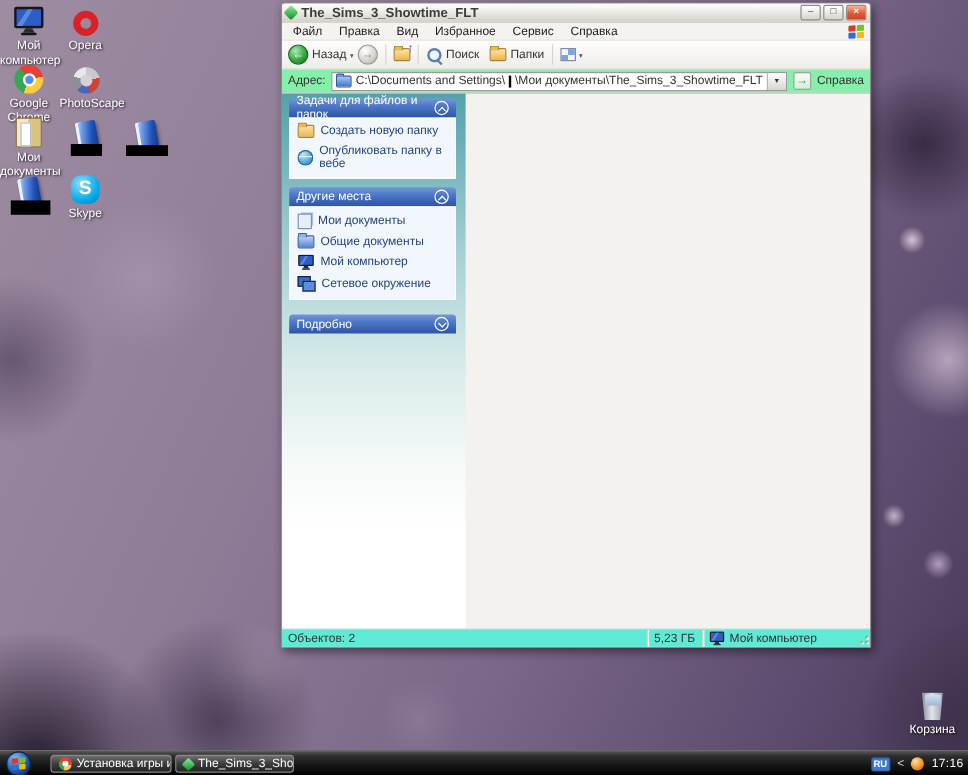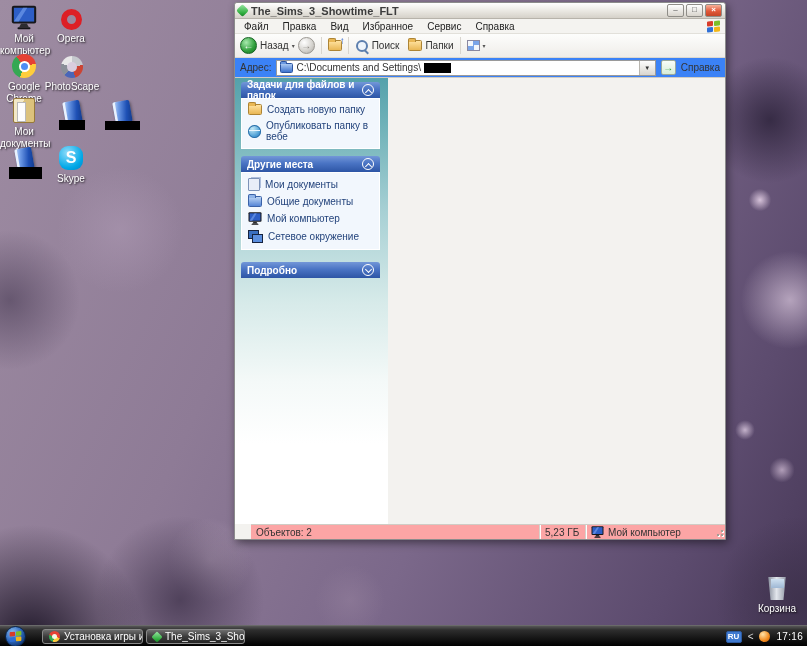--- a/index.html
+++ b/index.html
@@ -97,41 +97,41 @@
     text-shadow:0 0 2px #fff; }
   .magnifier { width:14px; height:14px; position:relative; display:inline-block; }
   .magnifier::before { content:""; position:absolute; left:1px; top:1px; width:8px; height:8px;
     border:2px solid #5d7fae; border-radius:50%; background:#eef4fb; }
   .magnifier::after { content:""; position:absolute; right:0; bottom:0; width:5px; height:2px;
     background:#5d7fae; transform:rotate(45deg); }
   .views-ico { width:13px; height:11px; border:1px solid #8a88a0;
     background:conic-gradient(#7aa4e8 0 25%, #f3f6fb 0 50%, #7aa4e8 0 75%, #f3f6fb 0); }
 
   .addressbar { flex:0 0 20px; display:flex; align-items:center; gap:5px; padding:0 5px;
-    background:#3b82f6; border-bottom:1px solid #cfccc5; color:#333;justify-content:center; }
+    background:#86efac; border-bottom:1px solid #cfccc5; color:#333;justify-content:center; }
   .addr-input { flex:1; height:16px; background:#fff; border:1px solid #9a9a9a; display:flex;
     align-items:center; padding-left:3px; gap:3px; overflow:hidden; white-space:nowrap; }
   .addrfold { width:13px; height:10px; flex:0 0 13px; border-radius:1.5px; position:relative;
     background:linear-gradient(#a9c8f2,#3f74cf); border:1px solid #2d55a0; }
   .addrfold::before { content:""; position:absolute; top:-3px; left:-1px; width:5px; height:2.5px;
     background:#6b98e0; border:1px solid #2d55a0; border-bottom:none; border-radius:2px 2px 0 0; }
   .addr-censor { display:inline-block; width:27px; height:10px; background:#000; vertical-align:middle; }
   .addr-drop { margin-left:auto; width:16px; height:14px; flex:0 0 16px; border-left:1px solid #b9b6af;
     background:linear-gradient(#fdfdfd,#d9d6cf); text-align:center; font-size:6px; line-height:14px; color:#333; }
   .go-ico { width:15px; height:15px; border:1px solid #9ba99b; border-radius:2px; color:#2f9e3a;
     font-weight:bold; font-size:10px; display:inline-flex; align-items:center; justify-content:center;
     background:linear-gradient(#f8fff8,#d8ecd8); }
 
   .content { flex:1; display:flex; min-height:0; }
   .sidebar { flex:0 0 153px; padding:4px 0 0 6px;
     background:linear-gradient(180deg,#54a1ab 0%,#73b4ba 12%,#a7d0d4 30%,#d6eae9 50%,#f4f9f8 68%,#ffffff 82%); }
   .panel { width:139px; margin-bottom:7px; }
   .panel-h { height:16px; display:flex; align-items:center; justify-content:space-between; padding:0 6px;
     background:linear-gradient(180deg,#7397d8 0%,#4a74c4 45%,#2d55a5 100%);
-    border-radius:3px 3px 0 0; color:#fff; font-weight:bold; font-size:10px; }
+    border-radius:3px 3px 0 0; color:#fff; font-weight:normal; font-size:10px; }
   .chev { width:12px; height:12px; border:1px solid #fff; border-radius:50%; position:relative; flex:0 0 12px; }
   .chev::before { content:""; position:absolute; left:3px; top:4.5px; width:4px; height:4px;
     border-left:1.5px solid #fff; border-top:1.5px solid #fff; transform:rotate(45deg); }
   .chev.down::before { transform:rotate(225deg); top:2px; }
   .panel-b { background:#f2f7fd; border:1px solid #fff; padding:5px 4px 6px 6px;
     display:flex; flex-direction:column; gap:5px; }
   .pitem { display:flex; align-items:center; gap:5px; font-size:10px; color:#24447c; }
   .globe { width:13px; height:13px; flex:0 0 13px; border-radius:50%; position:relative;
     background:radial-gradient(circle at 35% 30%,#c4eaf6,#4d9fd6 60%,#2a6ea8); box-shadow:inset 0 0 0 1px #2a6ea8; }
   .globe::before { content:""; position:absolute; left:1px; right:1px; top:5px; height:1.5px; background:#eaf6fd; }
@@ -147,22 +147,22 @@
   .netico::before { left:0; top:0; } .netico::after { right:0; bottom:0; background:#5b8ede; }
 
   .filearea { flex:1; background:#fff; padding:8px 0 0 14px; display:flex; align-items:flex-start; gap:16px; }
   .file-item { width:64px; text-align:center; font-size:10px; color:#222; }
   .file-art { height:46px; display:flex; align-items:flex-end; justify-content:center; margin-bottom:6px; }
   .txtdoc { width:32px; height:40px; background:#fdfdfd; border:1px solid #aeaeae; border-radius:3px;
     position:relative; overflow:hidden; }
   .txtdoc::before { content:""; position:absolute; left:0; right:0; top:0; height:7px;
     background:linear-gradient(#93c2e8,#5693cf); border-bottom:1px solid #3f75ad; }
 
-  .statusbar { flex:0 0 15px; display:flex; align-items:center; background:#fca5a5;
-    border-top:1px solid #cfccc5; font-size:10px; color:#333;margin-left:16px; }
+  .statusbar { flex:0 0 15px; display:flex; align-items:center; background:#5eead4;
+    border-top:1px solid #cfccc5; font-size:10px; color:#333; }
   .scell { height:100%; display:flex; align-items:center; padding:0 5px; }
   .scell + .scell { border-left:1px solid #d5d2cb; box-shadow:inset 1px 0 0 #fff; }
   .scell.c1 { flex:1; } .scell.c2 { flex:0 0 46px; } .scell.c3 { flex:0 0 128px; gap:4px; }
   .grip { flex:0 0 12px; height:12px; position:relative; }
   .grip i { position:absolute; width:2px; height:2px; background:#a39f97; box-shadow:1px 1px 0 #fff; }
   .grip i:nth-child(1){ right:2px; bottom:2px; } .grip i:nth-child(2){ right:2px; bottom:6px; }
   .grip i:nth-child(3){ right:6px; bottom:2px; }
 
   
   .taskbar { position:absolute; left:0; top:625px; width:807px; height:21px;
@@ -219,21 +219,21 @@
     <div>Opera</div>
   </div>
 
   <div class="dicon" style="left:0;top:50px;width:48px;">
     <div class="art">
         <span class="chromeico"></span>
       </div>
     <div>Google Chrome</div>
   </div>
 
-  <div class="dicon" style="left:40px;top:50px;width:64px;">
+  <div class="dicon" style="left:40px;top:50px;width:64px;text-align:right;">
     <div class="art">
         <span class="psico"></span>
       </div>
     <div>PhotoScape</div>
   </div>
 
   <div class="dicon" style="left:0;top:95px;width:48px;">
     <div class="art">
         <span class="docsico"></span>
       </div>
@@ -321,20 +321,21 @@
       <span class="views-ico"></span>
       <span class="caret">▾</span>
     </div>
 
     <div class="addressbar">
       <span>Адрес:</span>
       <span class="addr-input">
         <span class="addrfold"></span>
         <span>C:\Documents and Settings\</span>
           <span class="addr-censor"></span>
+          <span>\Мои документы\The_Sims_3_Showtime_FLT</span>
         <span class="addr-drop">▼</span>
       </span>
       <span class="go-ico">→</span>
       <span>Справка</span>
     </div>
 
     <div class="content">
 
       <div class="sidebar">
 

